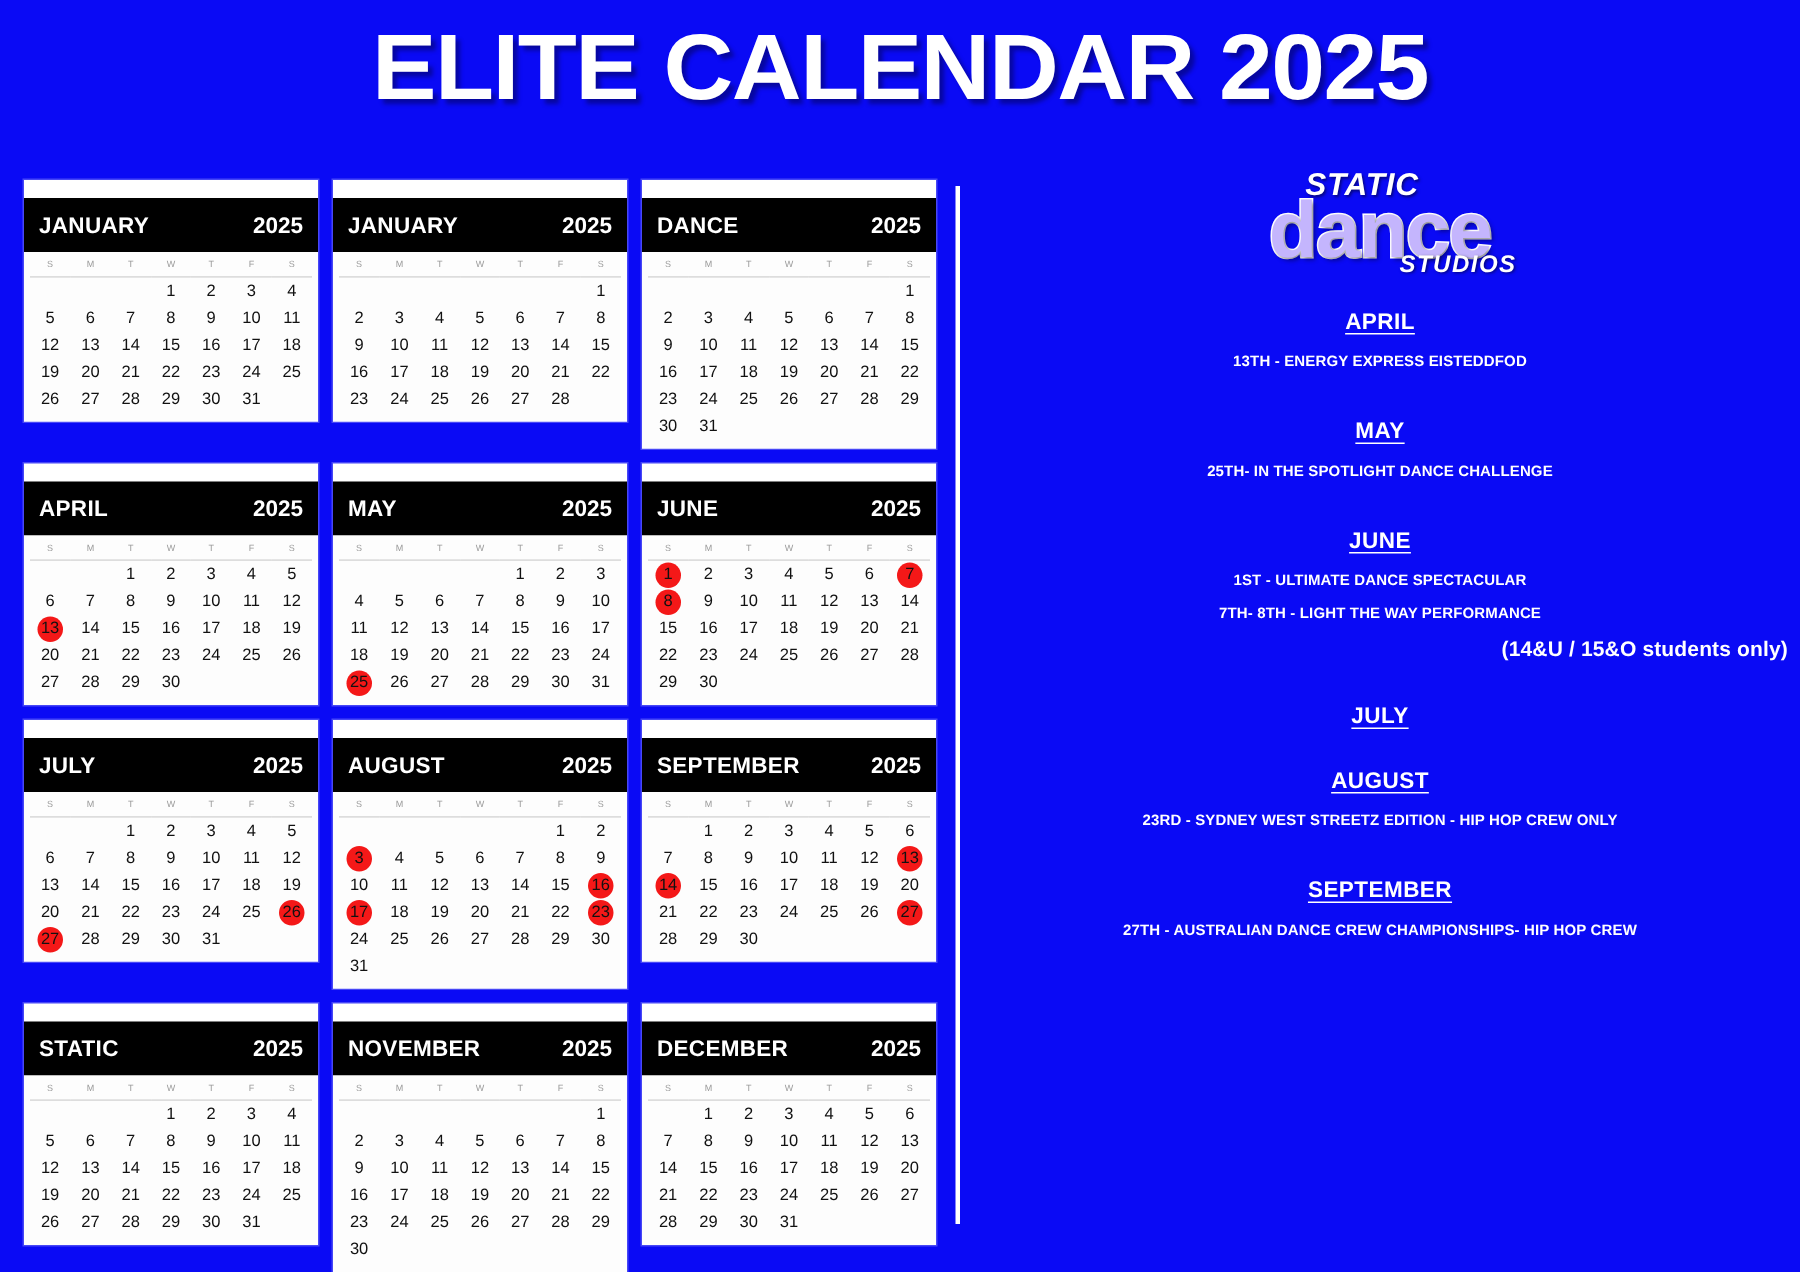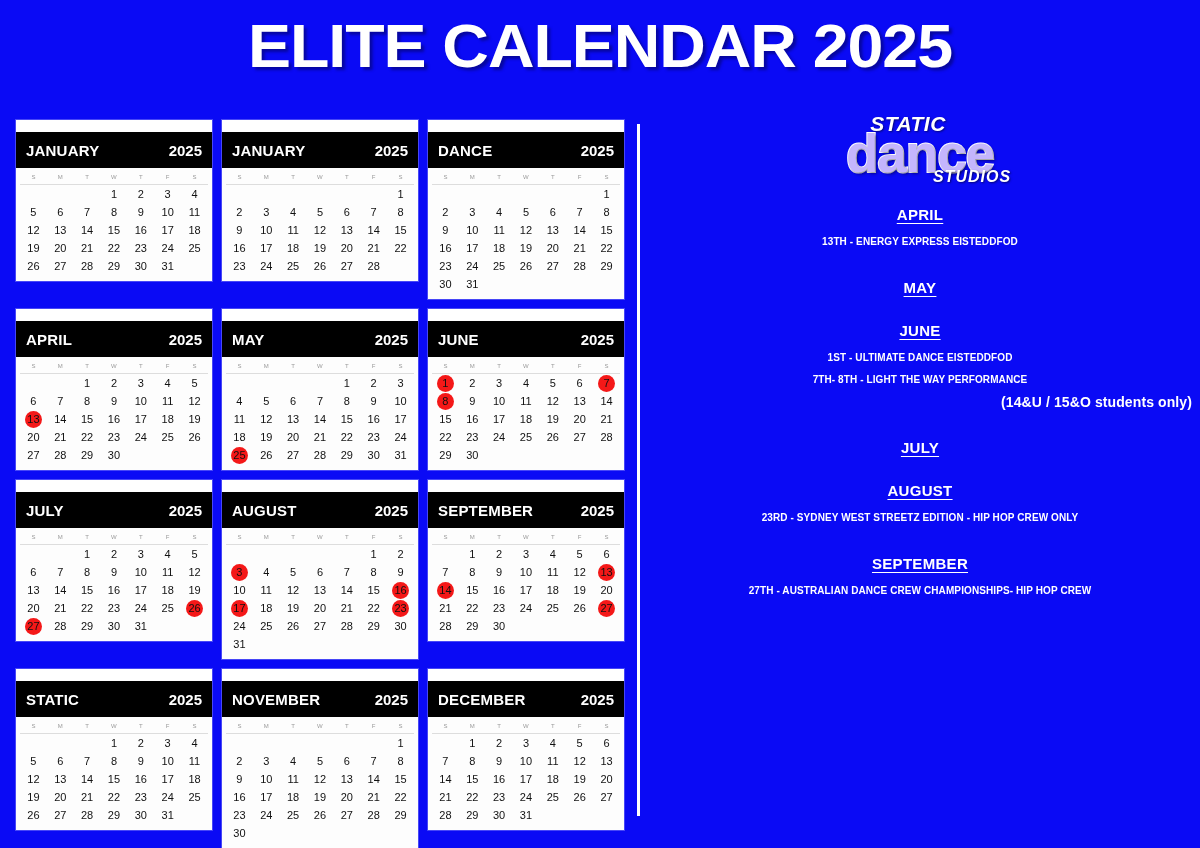--- a/index.html
+++ b/index.html
@@ -1022,24 +1022,25 @@
     <div id="logo-dance">dance</div>
     <div id="logo-studios">STUDIOS</div>
   </div>
   <div id="events-list">
       <div class="event-block">
         <div class="event-month">APRIL</div>
         <div class="event-line">13TH -  ENERGY EXPRESS EISTEDDFOD</div>
       </div>
       <div class="event-block">
         <div class="event-month">MAY</div>
+        <div class="event-line">25TH- IN THE SPOTLIGHT DANCE CHALLENGE</div>
       </div>
       <div class="event-block">
         <div class="event-month">JUNE </div>
-        <div class="event-line">1ST  -  ULTIMATE DANCE EISTEDDFOD</div>
+        <div class="event-line">1ST  -  ULTIMATE DANCE SPECTACULAR</div>
         <div class="event-line">7TH- 8TH - LIGHT THE WAY  PERFORMANCE</div>
         <div class="event-line note">(14&amp;U / 15&amp;O students only)</div>
       </div>
       <div class="event-block">
         <div class="event-month">JULY</div>
       </div>
       <div class="event-block">
         <div class="event-month">AUGUST</div>
         <div class="event-line">23RD - SYDNEY WEST STREETZ EDITION - HIP HOP CREW ONLY</div>
       </div>

